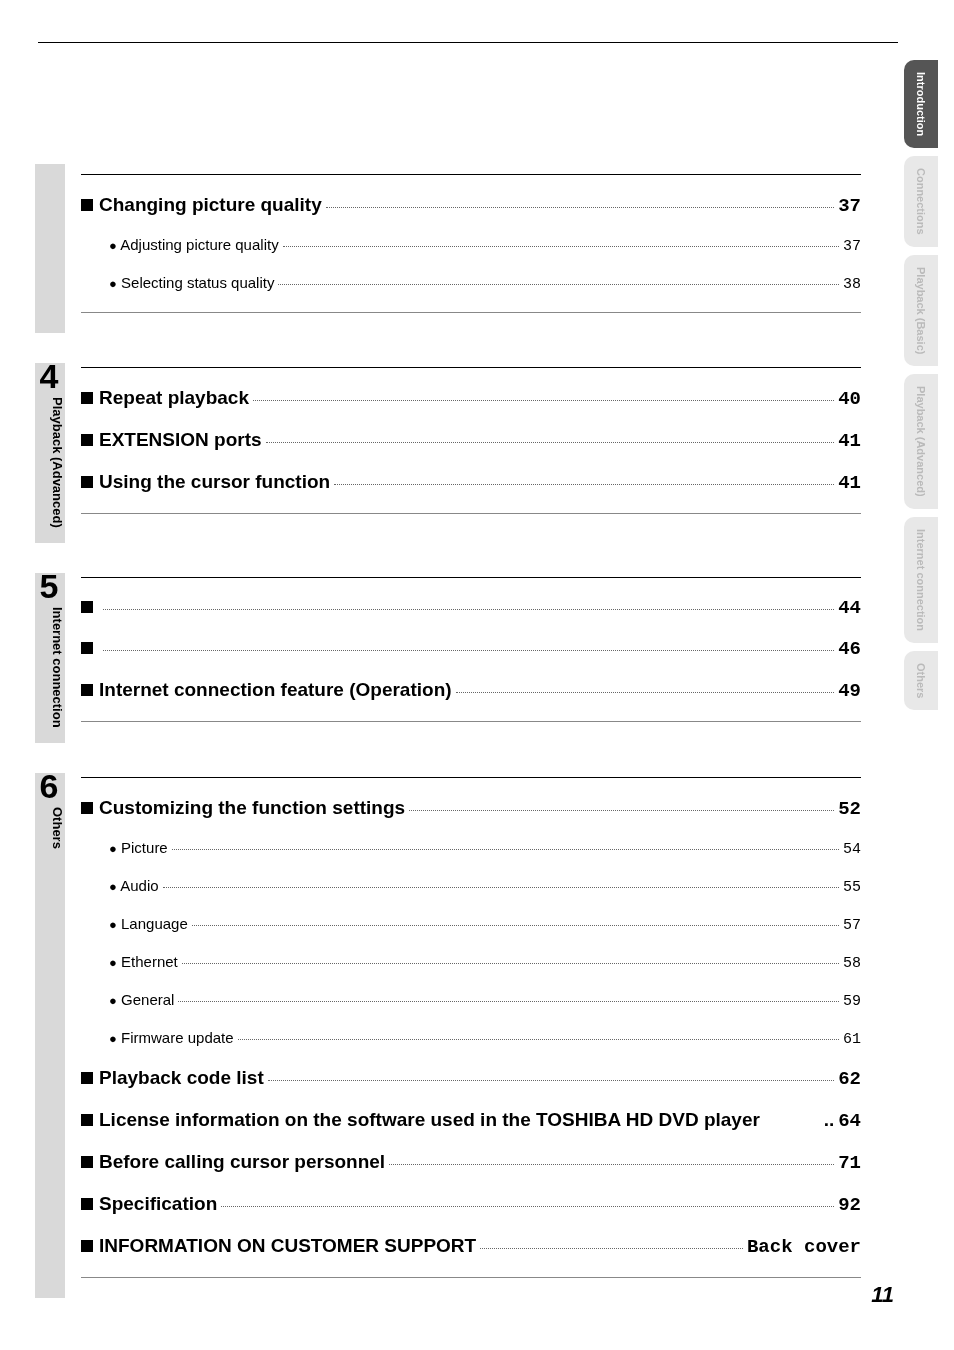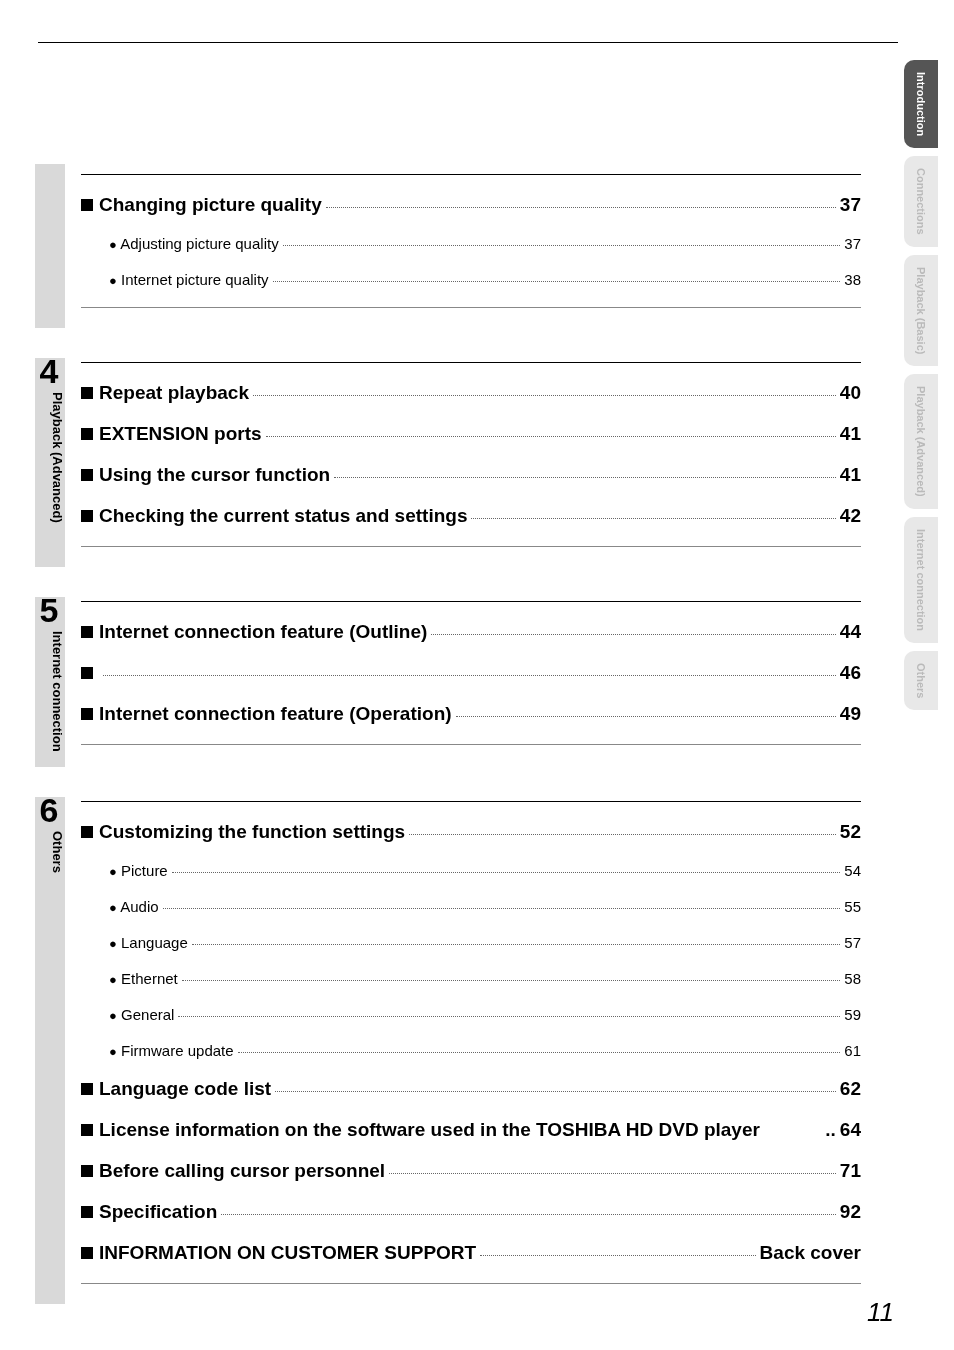--- a/index.html
+++ b/index.html
@@ -17,23 +17,23 @@
   .section-label { position: absolute; left: -48px; top: 34px; width: 32px; writing-mode: vertical-rl; text-orientation: mixed; font-size: 13px; font-weight: bold; text-align: center; }
   .section-body { padding: 4px 0 20px 0; }
   hr.sec-top { border: none; border-top: 1.5px solid #000; margin-bottom: 10px; }
   hr.sec-bot { border: none; border-top: 1.5px solid #888; margin-top: 8px; }
   .row { display: flex; align-items: baseline; white-space: nowrap; margin: 19px 0; }
   .row .sq { display: inline-block; width: 12px; height: 12px; background: #000; margin-right: 6px; margin-top: 4px; flex-shrink: 0; }
   .row .title { font-weight: bold; font-size: 19px; flex-shrink: 0; }
   .row .sub .dot { font-size: 13px; }
   .row .sub { font-size: 15px; margin-left: 28px; flex-shrink: 0; text-align: center; }
   .row .leader { flex: 1; border-bottom: 1.5px dotted #666; position: relative; top: -3px; margin: 0 4px; min-width: 10px; }
-  .row .pg { font-weight: bold; font-size: 19px; flex-shrink: 0; }
+  .row .pg { font-weight: bold; font-size: 19px; flex-shrink: 0; font-family: Liberation Mono, monospace; }
   .row .pg.sm { font-weight: normal; font-size: 15px; }
-  .page-num { position: absolute; bottom: 22px; right: 60px; font-size: 26px; font-weight: normal; font-style: italic; }
+  .page-num { position: absolute; bottom: 42px; right: 60px; font-size: 22px; font-weight: bold; font-style: italic; }
   .sec0 .section-bar { top: -6px; bottom: 0; }
 </style>
 </head>
 <body>
 
 <div class="page">
   <div class="top-rule"></div>
 
   <div class="side-tabs">
     <div class="tab active">Introduction</div>
@@ -58,21 +58,21 @@
           <span class="title">Changing picture quality</span>
           <span class="leader"></span>
           <span class="pg">37</span>
         </div>
         <div class="row">
           <span class="sub"><span class="dot">●</span> <span>Adjusting picture quality</span></span>
           <span class="leader"></span>
           <span class="pg sm">37</span>
         </div>
         <div class="row">
-          <span class="sub"><span class="dot">●</span> <span>Internet picture quality</span></span>
+          <span class="sub"><span class="dot">●</span> <span>Selecting status quality</span></span>
           <span class="leader"></span>
           <span class="pg sm">38</span>
         </div>
         <hr class="sec-bot">
       </div>
     </div>
 
     <div class="section" style="min-height:180px;">
       <div class="section-bar"></div>
       <div class="section-num">4</div>
@@ -90,39 +90,32 @@
             <span class="title">EXTENSION ports</span>
             <span class="leader"></span>
             <span class="pg">41</span>
           </div>
         <div class="row">
             <span class="sq"></span>
             <span class="title">Using the cursor function</span>
             <span class="leader"></span>
             <span class="pg">41</span>
           </div>
-        <div class="row">
-            <span class="sq"></span>
-            <span class="title">Checking the current status and settings</span>
-            <span class="leader"></span>
-            <span class="pg">42</span>
-          </div>
         <hr class="sec-bot">
       </div>
     </div>
 
     <div class="section" style="min-height:170px;">
       <div class="section-bar"></div>
       <div class="section-num">5</div>
       <div class="section-label">Internet connection</div>
       <div class="section-body">
         <hr class="sec-top">
         <div class="row">
             <span class="sq"></span>
-            <span class="title">Internet connection feature (Outline)</span>
             <span class="leader"></span>
             <span class="pg">44</span>
           </div>
         <div class="row">
             <span class="sq"></span>
             <span class="leader"></span>
             <span class="pg">46</span>
           </div>
         <div class="row">
             <span class="sq"></span>
@@ -171,21 +164,21 @@
             <span class="leader"></span>
             <span class="pg sm">59</span>
           </div>
         <div class="row">
             <span class="sub"><span class="dot">●</span> <span>Firmware update</span></span>
             <span class="leader"></span>
             <span class="pg sm">61</span>
           </div>
         <div class="row">
             <span class="sq"></span>
-            <span class="title">Language code list</span>
+            <span class="title">Playback code list</span>
             <span class="leader"></span>
             <span class="pg">62</span>
           </div>
         <div class="row">
             <span class="sq"></span>
             <span class="title">License information on the software used in the TOSHIBA HD DVD player</span>
             <span class="leader" style="border:none;min-width:4px;"></span>
             <span class="title">..</span>
             <span class="pg" style="margin-left:4px;">64</span>
           </div>

